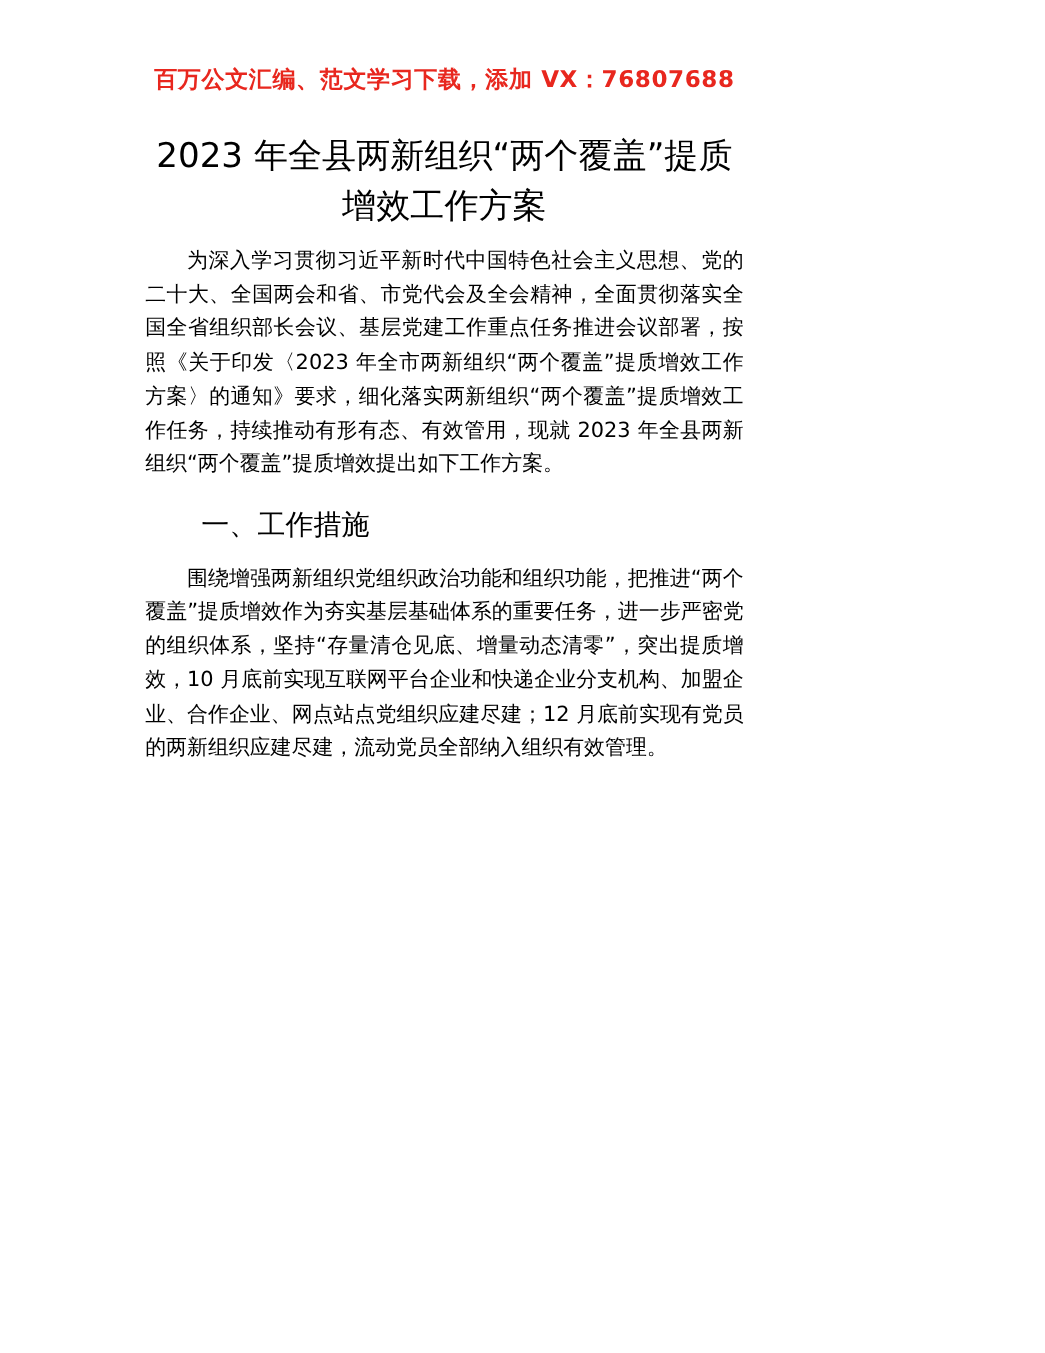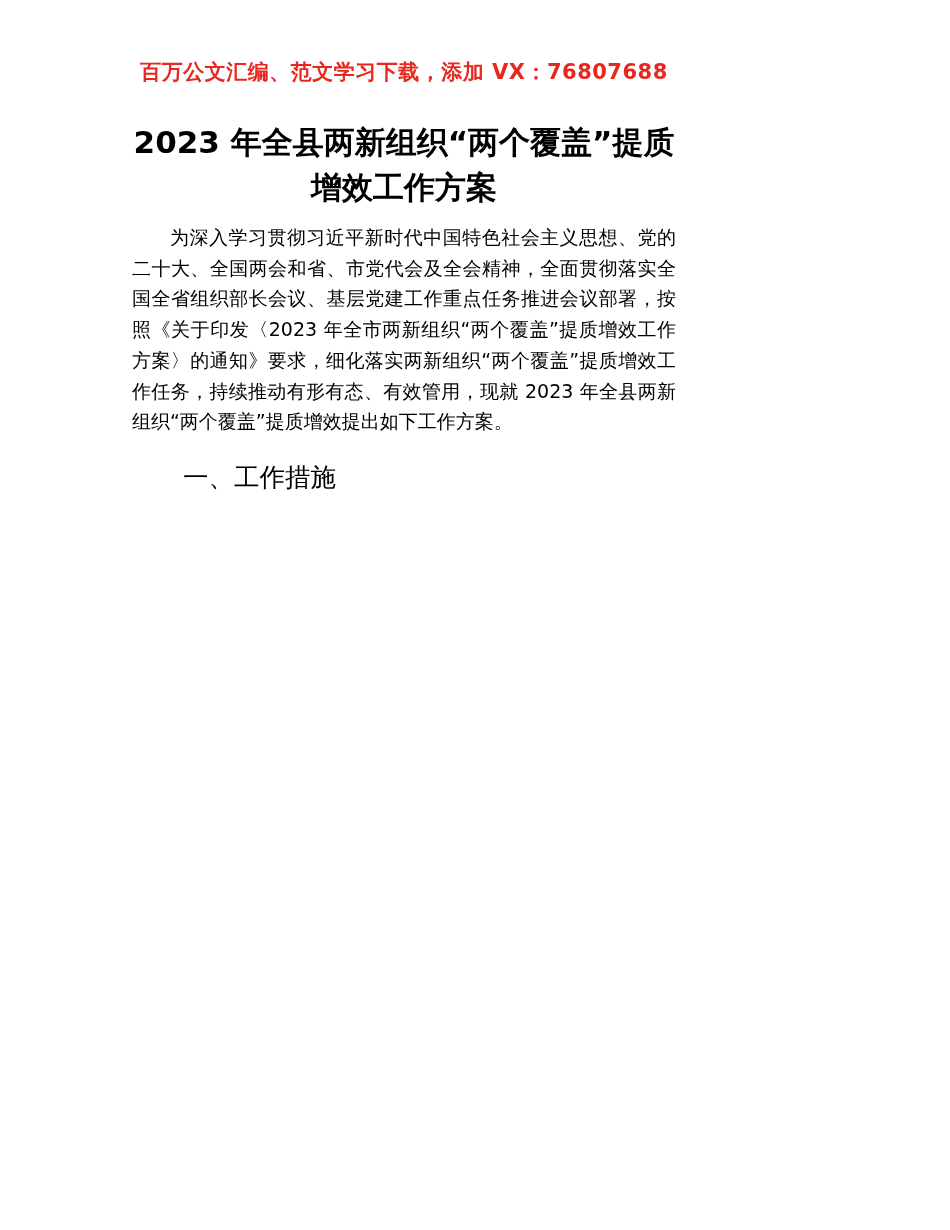--- a/index.html
+++ b/index.html
@@ -26,21 +26,21 @@
     color: #e8271e;
     font-size: 21px;
     font-weight: bold;
     letter-spacing: 0.5px;
     padding-top: 58px;
     padding-bottom: 6px;
     white-space: nowrap;
   }
   .doc-title {
     font-size: 31px;
-    font-weight: bold;
+    font-weight: normal;
     line-height: 1.45;
     text-align: center;
     margin: 28px 0 6px 0;
     letter-spacing: 0px;
   }
   p.body-text {
     font-size: 19px;
     line-height: 1.62;
     margin: 12px 0 0 0;
     text-align: justify;
@@ -62,16 +62,17 @@
 <div class="page">
 
   <div class="watermark">百万公文汇编、范文学习下载，添加 VX：76807688</div>
 
   <h1 class="doc-title">2023 年全县两新组织“两个覆盖”提质增效工作方案</h1>
 
   <p class="body-text">为深入学习贯彻习近平新时代中国特色社会主义思想、党的二十大、全国两会和省、市党代会及全会精神，全面贯彻落实全国全省组织部长会议、基层党建工作重点任务推进会议部署，按照《关于印发〈2023 年全市两新组织“两个覆盖”提质增效工作方案〉的通知》要求，细化落实两新组织“两个覆盖”提质增效工作任务，持续推动有形有态、有效管用，现就 2023 年全县两新组织“两个覆盖”提质增效提出如下工作方案。</p>
 
   <p class="heading-text">一、工作措施</p>
 
+  <p class="body-text">围绕增强两新组织党组织政治功能和组织功能，把推进“两个覆盖”提质增效作为夯实基层基础体系的重要任务，进一步严密党的组织体系，坚持“存量清仓见底、增量动态清零”，突出提质增效，10 月底前实现互联网平台企业和快递企业分支机构、加盟企业、合作企业、网点站点党组织应建尽建；12 月底前实现有党员的两新组织应建尽建，流动党员全部纳入组织有效管理。</p>
 
 
 
 </div>
 
 </body></html>

